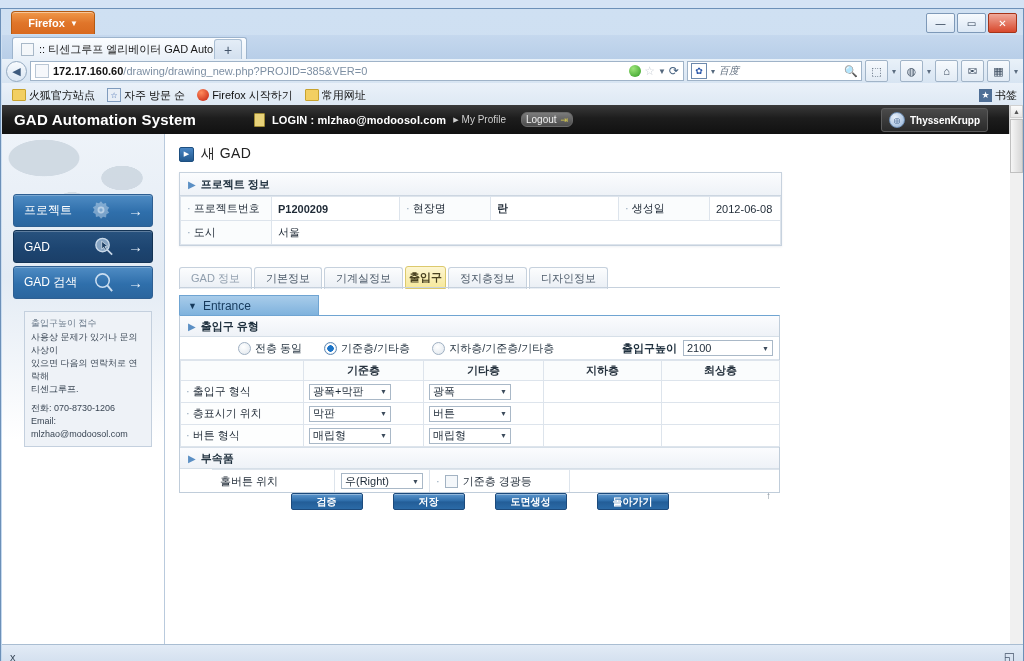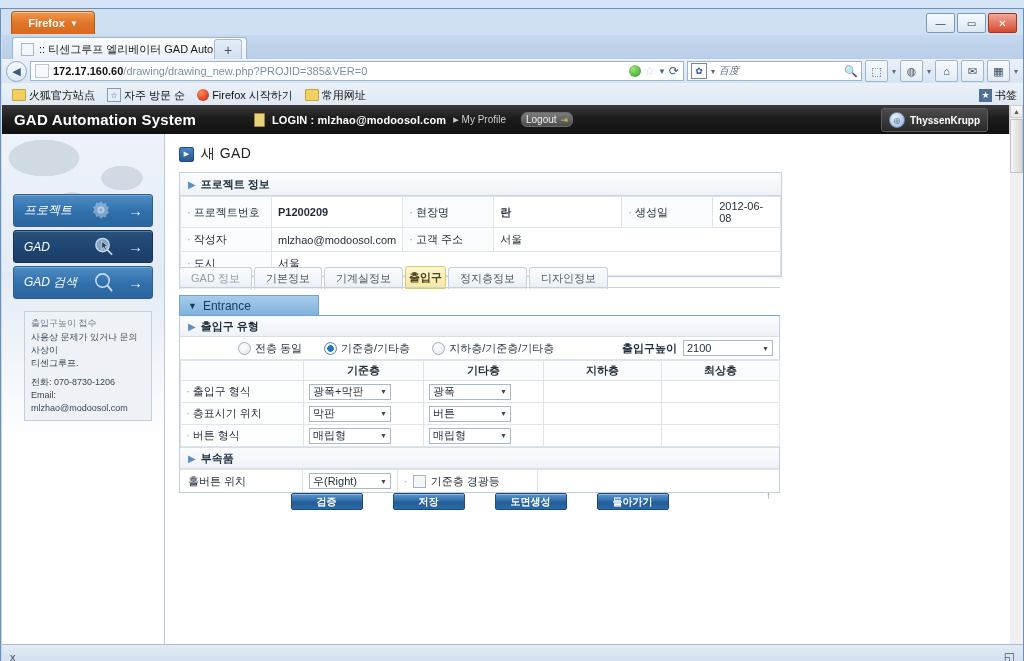--- a/index.html
+++ b/index.html
@@ -187,21 +187,20 @@
   }
   #sidetitle b{font-weight:bold;color:#2d3a48;}
   #navbtns{position:absolute;left:11px;top:60px;width:140px;}
   .navitem{
     position:relative;height:31px;margin-bottom:3px;
     border:1px solid #2e5f92;border-radius:3px;
     background:linear-gradient(to bottom,#4f8cc4 0%,#2f6fab 55%,#2a659e 100%);
     display:flex;align-items:center;
     box-shadow:inset 0 1px 0 rgba(255,255,255,.25);
     overflow:hidden;
-    font-style:italic;
   }
   .navitem.active{
     background:linear-gradient(to bottom,#28527e 0%,#1d4571 55%,#1b3f68 100%);
     border-color:#133354;
   }
   .navitem .lbl{color:#fff;font-size:12px;margin-left:10px;z-index:2;}
   .navitem .arw{position:absolute;right:9px;color:#eaf2fb;font-size:15px;z-index:2;}
   .gearIc{
     position:absolute;left:76px;top:4px;width:22px;height:22px;opacity:.85;z-index:1;
   }
@@ -308,21 +307,21 @@
   table.etbl{border-collapse:collapse;width:100%;font-size:11px;table-layout:fixed;}
   table.etbl th{
     border:1px solid #dde4ec;height:17px;background:#fafcfd;
     font-size:11px;font-weight:bold;color:#27333f;
   }
   table.etbl td{border:1px solid #dde4ec;height:19px;padding:1px 5px;color:#1f2a36;}
   td.rl{background:#fdfefe;white-space:nowrap;}
   td.rl::before{content:"· ";color:#8fa4b8;}
   #accrow{
     height:22px;display:flex;align-items:center;border-top:1px solid #dde4ec;
-    background:#fff;font-size:11px;color:#1f2a36;
+    background:#fff;font-size:11px;color:#1f2a36;margin-left:32px;
   }
   .acell{border-right:1px solid #dde4ec;height:22px;display:flex;align-items:center;padding:0 6px;box-sizing:border-box;}
   .chk{width:11px;height:11px;border:1px solid #a3b3c3;background:#f4f7fa;}
   
   #btnrow{position:absolute;left:13px;top:359px;width:601px;display:flex;justify-content:center;gap:30px;}
   .bbtn{
     width:70px;height:15px;border:1px solid #1c4a7c;border-radius:2px;
     background:linear-gradient(to bottom,#5c96cc 0%,#2c6ba8 48%,#235d97 52%,#2b6aa6 100%);
     color:#fff;font-size:10px;font-weight:bold;
     display:flex;align-items:center;justify-content:center;
@@ -472,20 +471,21 @@
               <circle cx="11" cy="10" r="7" fill="none" stroke="#dbe9f7" stroke-width="1.6"></circle>
               <line x1="16" y1="15" x2="21" y2="21" stroke="#dbe9f7" stroke-width="2"></line>
             </svg>
             <span class="arw">→</span>
           </div>
         </div>
 
         <div id="contactbox">
           <div class="ch">출입구높이 접수</div>
           <div>사용상 문제가 있거나 문의사상이</div>
+          <div>있으면 다음의 연락처로 연락해</div>
           <div>티센그루프.</div>
           <div class="sp"></div>
           <div>전화: 070-8730-1206</div>
           <div>Email: mlzhao@modoosol.com</div>
         </div>
       </div>
 
       <div id="main">
 
         <div id="pagehead">
@@ -500,26 +500,20 @@
           </div>
           <table class="grid">
             <tbody>
                 <tr>
               <td class="lbl">프로젝트번호</td>
               <td class="val b" style="width:115px">P1200209</td>
               <td class="lbl">현장명</td>
               <td class="val b" style="width:115px">란</td>
               <td class="lbl">생성일</td>
               <td class="val">2012-06-08</td>
-            </tr>
-            <tr>
-              <td class="lbl">작성자</td>
-              <td class="val">mlzhao@modoosol.com</td>
-              <td class="lbl">고객 주소</td>
-              <td class="val" colspan="3">서울</td>
             </tr>
             <tr>
               <td class="lbl">도시</td>
               <td class="val" colspan="5">서울</td>
             </tr>
           </tbody>
             </table>
         </div>
 
         <div id="tabrow">

